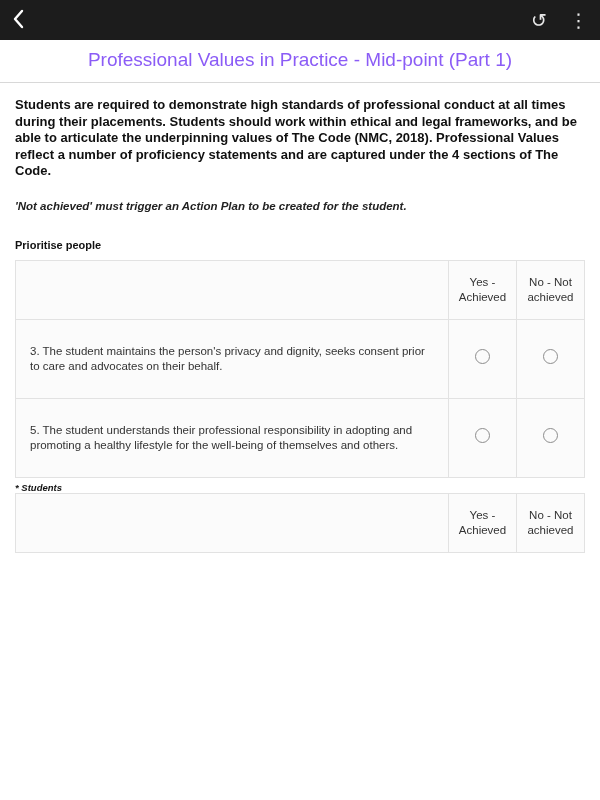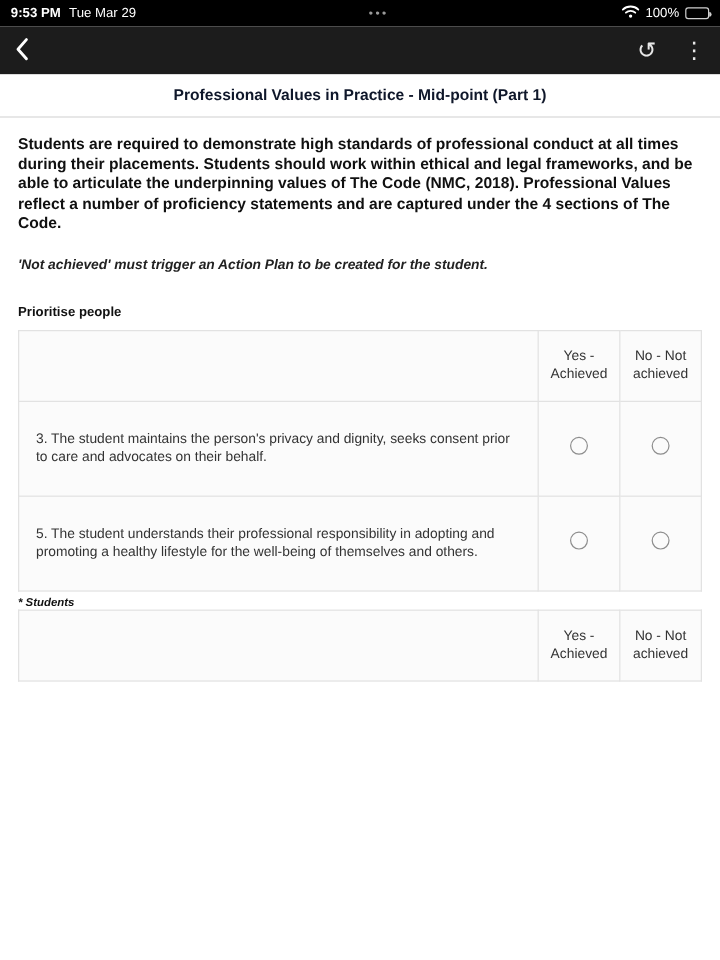--- a/index.html
+++ b/index.html
@@ -38,21 +38,21 @@
     background:none; border:none; padding:0; cursor:pointer;
     color:#f0f0f0; display:flex; align-items:center; justify-content:center;
   }
   .nav-right { display:flex; align-items:center; gap:22px; }
   .icon-glyph { font-size:19px; line-height:1; color:#e8e8e8; }
   
   .title-bar {
     background:#fff; text-align:center;
     padding:9px 20px 11px; border-bottom:1px solid #d8d8d8;
   }
-  .title-bar h1 { margin:0; font-size:13px; font-weight:bold; color:#0f172a; }
+  .title-bar h1 { margin:0; font-size:19px; font-weight:normal; color:#8b5cf6; }
   
   .content { padding:0 15px; }
   .intro {
     margin:14px 0 0; font-weight:bold; font-size:13px;
     line-height:16.5px; color:#101010;
   }
   .note {
     margin:20px 0 0; font-style:italic; font-size:11.5px; color:#222;font-weight:bold;
   }
   .section-heading {
@@ -79,40 +79,20 @@
   }
   .mandatory {
     margin:4px 0 0; font-size:9.5px; font-weight:bold; font-style:italic; color:#111;
   }
 </style>
 </head>
 <body>
 
 <div>
 
-  <div class="status-bar">
-    <div class="sb-left">
-      <span class="sb-time">9:53 PM</span>
-      <span>Tue Mar 29</span>
-    </div>
-    <div class="sb-center">•••</div>
-    <div class="sb-right">
-      <span>
-        <svg width="15" height="11" viewBox="0 0 15 11">
-          <path d="M1 4 A 9.5 9.5 0 0 1 14 4" stroke="#fff" stroke-width="1.5" fill="none" stroke-linecap="round"></path>
-          <path d="M3.6 6.6 A 5.6 5.6 0 0 1 11.4 6.6" stroke="#fff" stroke-width="1.5" fill="none" stroke-linecap="round"></path>
-          <circle cx="7.5" cy="9.4" r="1.4" fill="#fff"></circle>
-        </svg>
-      </span>
-      <span>100%</span>
-      <span class="battery">
-        <span class="fill" style="background:#e8453c;"></span>
-      </span>
-    </div>
-  </div>
 
   <div class="nav-bar" style="background:#1c1c1c;">
     <button>
       <span>
         <svg width="12" height="20" viewBox="0 0 12 20">
           <path d="M10 2 L3 10 L10 18" stroke="#fff" stroke-width="2.4" fill="none" stroke-linecap="round" stroke-linejoin="round"></path>
         </svg>
       </span>
     </button>
     <div class="nav-right">

